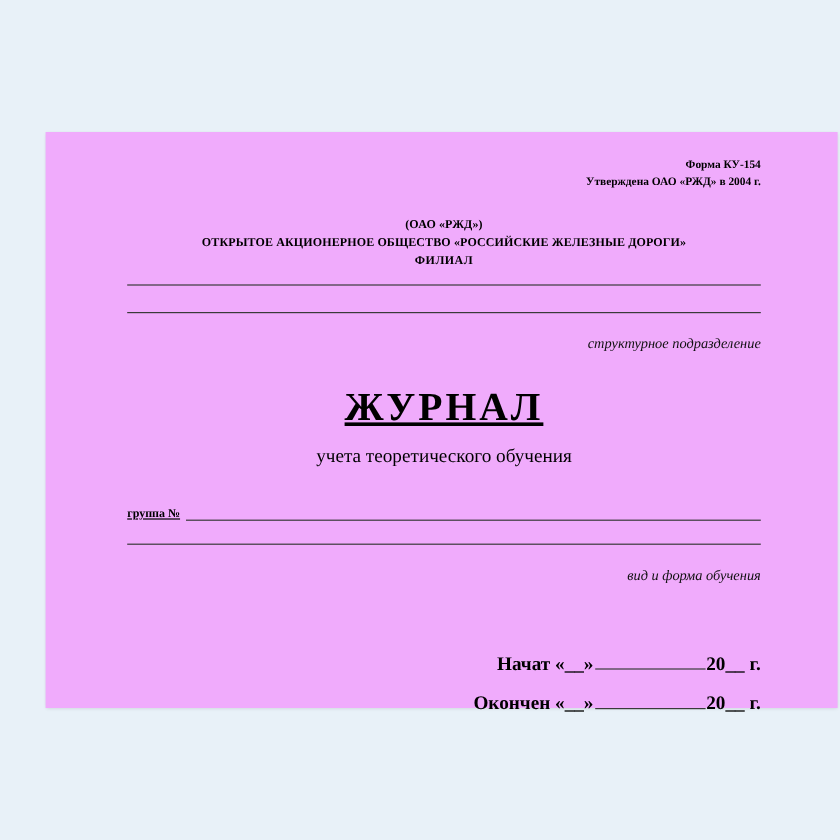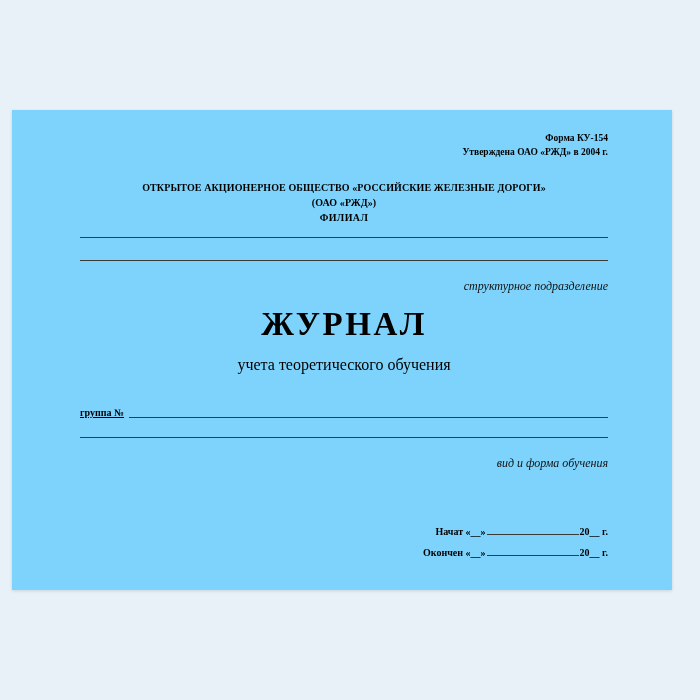--- a/index.html
+++ b/index.html
@@ -13,25 +13,25 @@
     font-family: "Liberation Serif", serif;
     overflow: hidden;
   }
   #stage {
     position: relative;
     width: 700px;
     height: 700px;
   }
   .page {
     position: absolute;
-    left: 12px;
+    left: 38px;
     top: 110px;
     width: 660px;
     height: 480px;
-    background: #7dd3fc;
+    background: #f0abfc;
     box-shadow: 0 1px 3px rgba(0,0,0,0.13);
   }
   .inner {
     position: absolute;
     left: 68px;
     top: 22px;
     width: 528px;
     height: 440px;
   }
   .form-meta {
@@ -67,21 +67,22 @@
     font-style: italic;
     font-size: 12px;
     margin-top: 18px;
     color: #111;
   }
   .title {
     text-align: center;
     font-size: 33px;
     font-weight: bold;
     letter-spacing: 2.5px;
-    margin-top: 12px;
+    margin-top: 28px;
+    text-decoration: underline;
   }
   .subtitle {
     text-align: center;
     font-size: 16px;
     font-weight: normal;
     margin-top: 13px;
   }
   .group-row {
     display: flex;
     align-items: flex-end;
@@ -97,21 +98,21 @@
   }
   .group-line {
     flex: 1;
     border-bottom: 1px solid #3a3a3a;
     height: 0;
   }
   .rule-3 { margin-top: 19px; }
   .footer {
     margin-top: 50px;
     text-align: right;
-    font-size: 10px;
+    font-size: 16px;
     font-weight: bold;
     line-height: 2.1;
   }
   .footer .fline { white-space: nowrap; }
   .dots {
     display: inline-block;
     border-bottom: 1px solid #3a3a3a;
     width: 92px;
     height: 10px;
     vertical-align: baseline;
@@ -124,22 +125,22 @@
 <div id="stage">
   <div class="page">
     <div class="inner">
 
       <div class="form-meta">
         <div>Форма КУ-154</div>
         <div>Утверждена ОАО «РЖД» в 2004 г.</div>
       </div>
 
       <div class="org-block">
+        <div>(ОАО «РЖД»)</div>
         <div>ОТКРЫТОЕ АКЦИОНЕРНОЕ ОБЩЕСТВО «РОССИЙСКИЕ ЖЕЛЕЗНЫЕ ДОРОГИ»</div>
-        <div>(ОАО «РЖД»)</div>
       </div>
 
       <div class="filial">ФИЛИАЛ</div>
 
       <div class="rule rule-1"></div>
 
       <div class="rule rule-2"></div>
       <div class="caption">структурное подразделение</div>
 
       <div class="title">ЖУРНАЛ</div>

